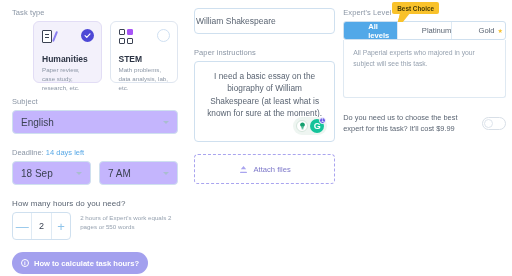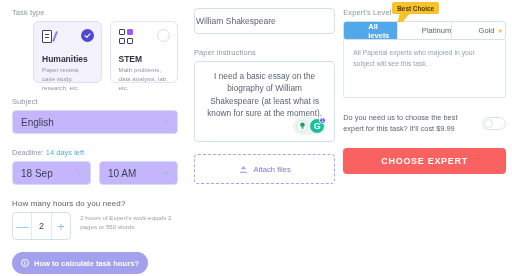--- a/index.html
+++ b/index.html
@@ -279,21 +279,21 @@
     <div class="deadline-label" style="margin-top:14px;">
       <span>Deadline:</span>
       <span class="hl">14 days left</span>
     </div>
     <div class="row2">
       <div class="select">
         <span class="val">18 Sep</span>
         <span class="caret"></span>
       </div>
       <div class="select">
-        <span class="val">10 AM</span>
+        <span class="val">7 AM</span>
         <span class="caret"></span>
       </div>
     </div>
 
     <div class="label" style="margin-top:14px; color:#5a6472; font-size:8px;">How many hours do you need?</div>
     <div class="hours-row">
       <div class="stepper">
         <div>—</div>
         <div class="mid">2</div>
         <div>+</div>
@@ -361,18 +361,15 @@
 
     <div class="level-panel">All Paperial experts who majored in your subject will see this task.</div>
 
     <div class="toggle-row">
       <div class="toggle-text">Do you need us to choose the best expert for this task? It'll cost $9.99</div>
       <div class="toggle">
         <span class="knob"></span>
       </div>
     </div>
 
-    <button class="choose-btn">
-      <span>CHOOSE EXPERT</span>
-    </button>
   </div>
 
 </div>
 
 </body></html>

